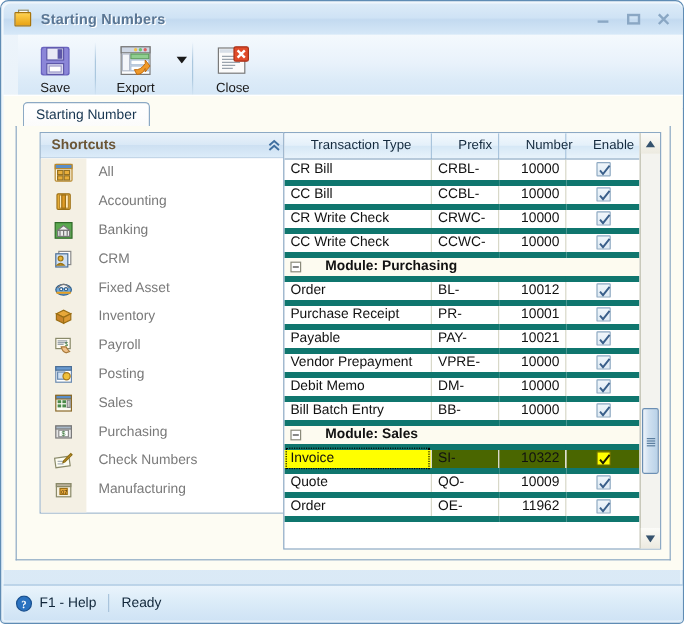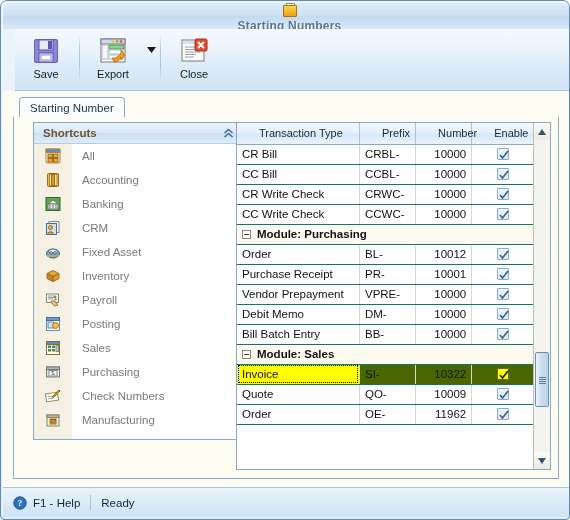--- a/index.html
+++ b/index.html
@@ -25,21 +25,21 @@
     border:1px solid #f1f8fd; border-radius:6px 6px 3px 3px;
     pointer-events:none;
   }
 
   
   #titlebar {
     position: absolute; left: 2px; top: 2px;
     width: 566px; height: 26px;
     background: linear-gradient(180deg,#dcebf8 0%, #cfe3f5 45%, #c3daf0 52%, #d6e8f8 100%);
     border-radius: 6px 6px 0 0;
-    display: flex; align-items: center; flex-direction: column;
+    display: flex; align-items: center;
   }
   #title-icon {
     width: 16px; height: 16px; margin-left: 8px; position: relative;
     flex: 0 0 auto;
   }
   #title-icon .fold {
     position:absolute; left:1px; top:2px; width:14px; height:12px;
     background: linear-gradient(180deg,#ffd24d 0%, #e8a316 100%);
     border:1px solid #a97409; border-radius:1px;
   }
@@ -82,21 +82,21 @@
     width: 1px; height: 46px; margin: 6px 2px 0 2px;
     background: linear-gradient(180deg, rgba(150,180,205,0) 0%, #aac7de 35%, #aac7de 65%, rgba(150,180,205,0) 100%);
   }
   #export-arrow {
     width: 14px; height: 56px; display:flex; align-items:center; justify-content:center;
     padding-bottom: 14px; cursor: default;
   }
 
   
   #client {
-    position: absolute; left: 2px; top: 90px;
+    position: absolute; left: 2px; top: 78px;
     width: 566px; height: 396px;
     background: #fdfcf3;
     border-top: 1px solid #ffffff;
   }
 
   
   #tabstrip {
     position: absolute; left: 10px; top: 4px; width: 546px; height: 22px;
   }
   #tab-starting-number {
@@ -181,37 +181,37 @@
     background: linear-gradient(180deg,#f3f9fd 0%, #e4f0fa 48%, #d6e8f6 52%, #e8f3fb 100%);
     border-right: 1px solid #a9c4dc;
     border-bottom: 1px solid #8ca9c4;
     font-weight: normal; font-size: 11px; color: #13293d;
     text-align: left; padding-left: 22px;
   }
   #grid-table thead th:last-child { border-right: none; }
   #grid-table tbody td {
     height: 20px;
     border-right: 1px solid #d8d8c8;
-    border-bottom: 1px solid #0f766e;
+    border-bottom: 5px solid #0f766e;
     padding: 0 5px; color: #111111;
     white-space: nowrap; overflow: hidden;
   }
   #grid-table tbody td:last-child { border-right: none; }
   tr.data td.col-name { padding-left: 17px; }
   tr.data td.col-num { text-align: right; padding-right: 7px; }
   tr.data td.col-enable { text-align: center; padding: 0; }
 
   tr.group td {
     background: #fdfbf0;
     border-right: none;
     border-bottom: 1px solid #e2ddc8;
     font-weight: bold; color: #7b6542; font-size: 11.5px;
     padding-left: 6px;
   }
-  .grp-wrap { display: flex; align-items: center; gap: 6px; }
+  .grp-wrap { display: flex; align-items: center; gap: 20px; }
   .grp-expander {
     width: 9px; height: 9px; border: 1px solid #8a8a7a; background: #ffffff;
     position: relative; flex: 0 0 auto; cursor: default;
   }
   .grp-expander:after {
     content: ""; position: absolute; left: 1px; top: 3px; width: 5px; height: 1px; background: #3a3a3a;
   }
 
   
   tr.selected td { background: #4a6600; color: #f2f24a; border-right-color:#6b8a19; border-bottom-color:#6b8a19;}
@@ -603,20 +603,28 @@
                 </tr>
                 <tr class="data">
                   <td class="col-name">Purchase Receipt</td>
                   <td class="col-prefix">PR-</td>
                   <td class="col-num">10001</td>
                   <td class="col-enable"><span class="cbx"><svg width="10" height="10" viewBox="0 0 10 10">
                         <path d="M1 5 L3.5 8 L9 1" fill="none" stroke="#3a5f8a" stroke-width="1.6"></path>
                       </svg></span></td>
                 </tr>
                 <tr class="data">
+                  <td class="col-name">Payable</td>
+                  <td class="col-prefix">PAY-</td>
+                  <td class="col-num">10021</td>
+                  <td class="col-enable"><span class="cbx"><svg width="10" height="10" viewBox="0 0 10 10">
+                        <path d="M1 5 L3.5 8 L9 1" fill="none" stroke="#3a5f8a" stroke-width="1.6"></path>
+                      </svg></span></td>
+                </tr>
+                <tr class="data">
                   <td class="col-name">Vendor Prepayment</td>
                   <td class="col-prefix">VPRE-</td>
                   <td class="col-num">10000</td>
                   <td class="col-enable"><span class="cbx"><svg width="10" height="10" viewBox="0 0 10 10">
                         <path d="M1 5 L3.5 8 L9 1" fill="none" stroke="#3a5f8a" stroke-width="1.6"></path>
                       </svg></span></td>
                 </tr>
                 <tr class="data">
                   <td class="col-name">Debit Memo</td>
                   <td class="col-prefix">DM-</td>

